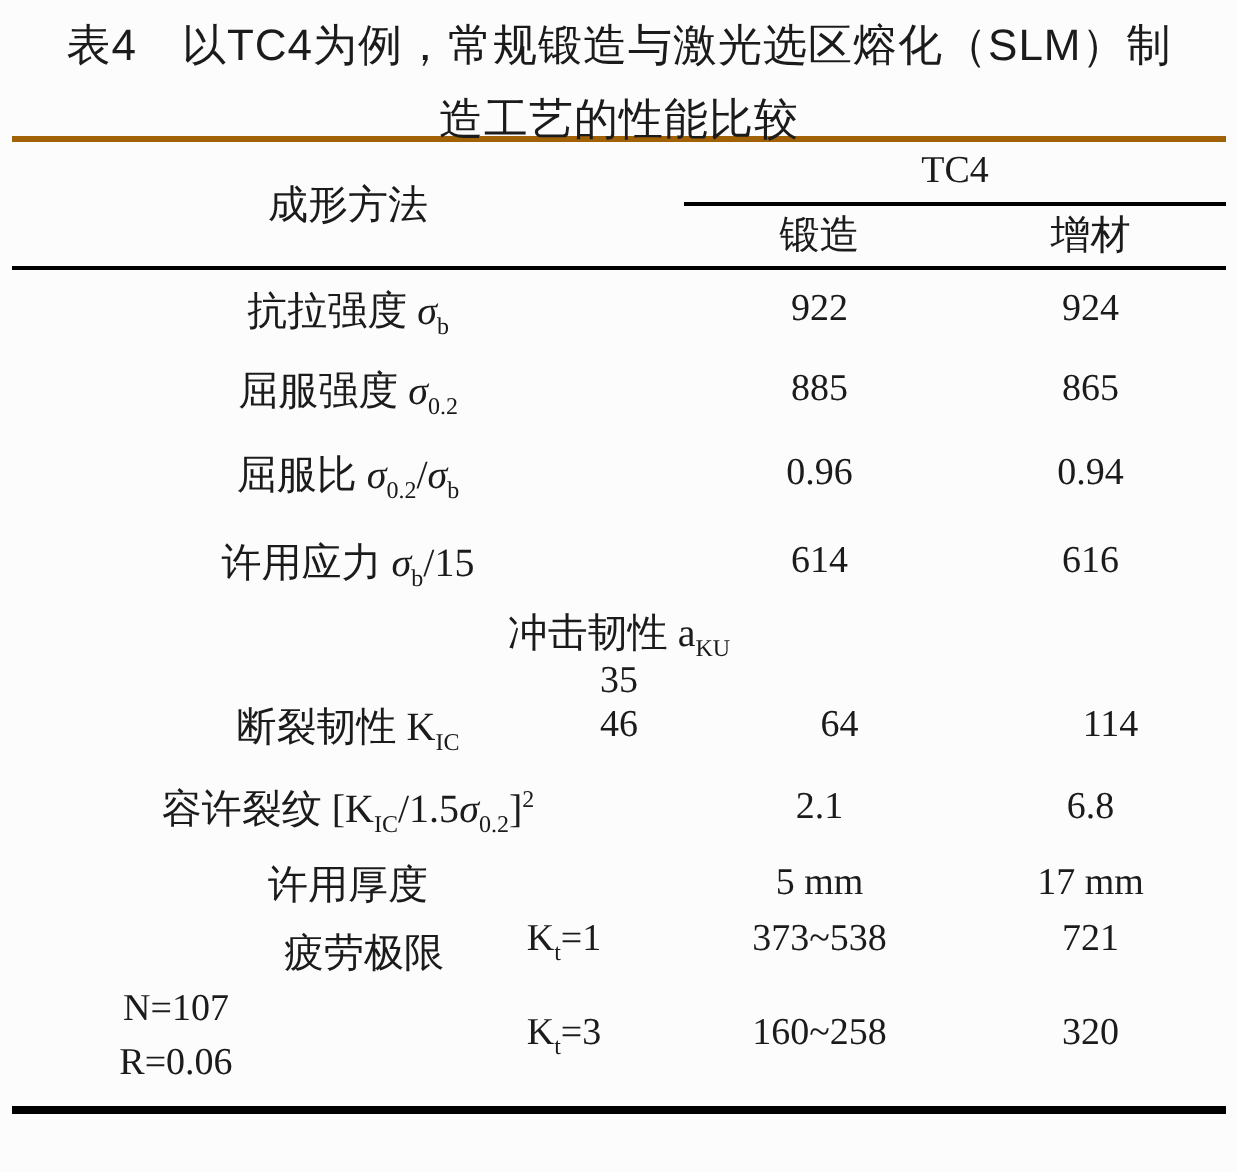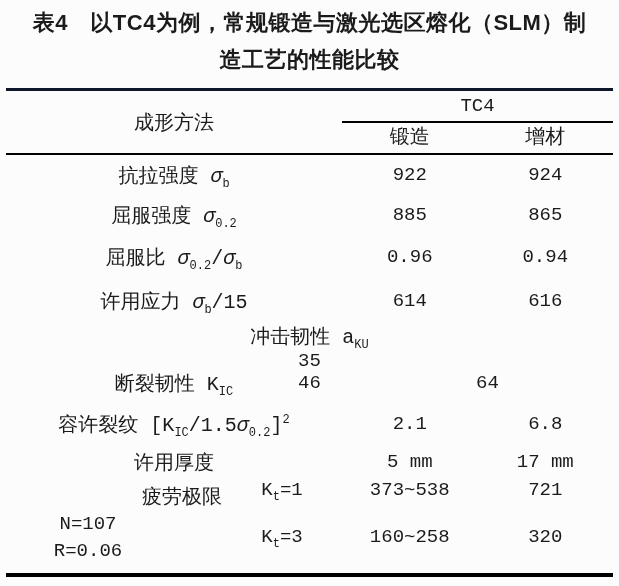--- a/index.html
+++ b/index.html
@@ -7,37 +7,36 @@
     width: 619px; height: 586px;
     background: #fcfcfc;
     color: #1b1b1b;
     font-family: "Liberation Serif", "DejaVu Serif", serif;
     overflow: hidden;
   }
   .page { width: 619px; height: 586px; position: relative; }
 
   
   .caption {
-    height: 88px;
+    height: 68px;
     padding-top: 4px;
     box-sizing: border-box;
     text-align: center;
-    font-weight: bold;
+    font-weight: normal;
     font-size: 22px;
     line-height: 37px;
     letter-spacing: 0.5px;
     font-family: "Liberation Sans", "DejaVu Sans", sans-serif;
   }
 
   
   .tbl {
     margin: 0 6px;
-    border-top: 3px solid #0f172a;
+    border-top: 3px solid #a16207;
     border-bottom: 4px solid #000;
-    font-family: Liberation Mono, monospace;
   }
   .hdr { display: flex; }
   .hdr-left {
     width: 336px;
     display: flex; align-items: center; justify-content: center;
     font-size: 20px;
   }
   .hdr-right { flex: 1; display: flex; flex-direction: column; }
   .hdr-group {
     height: 30px; line-height: 30px;
@@ -138,20 +137,21 @@
 
   <div class="row">
     <div class="cell-label"><span>冲击韧性 a</span><sub>KU</sub></div>
     <div class="cell-val">35</div>
     <div class="cell-val">46</div>
   </div>
 
   <div class="row">
     <div class="cell-label"><span>断裂韧性 K</span><sub>IC</sub></div>
     <div class="cell-val">64</div>
+    <div class="cell-val">114</div>
   </div>
 
   <div class="row">
     <div class="cell-label"><span>容许裂纹 [K</span><sub>IC</sub><span>/1.5</span><span class="sym">σ</span><sub>0.2</sub><span>]</span><sup>2</sup></div>
     <div class="cell-val">2.1</div>
     <div class="cell-val">6.8</div>
   </div>
 
   <div class="row">
     <div class="cell-label"><span>许用厚度</span></div>

